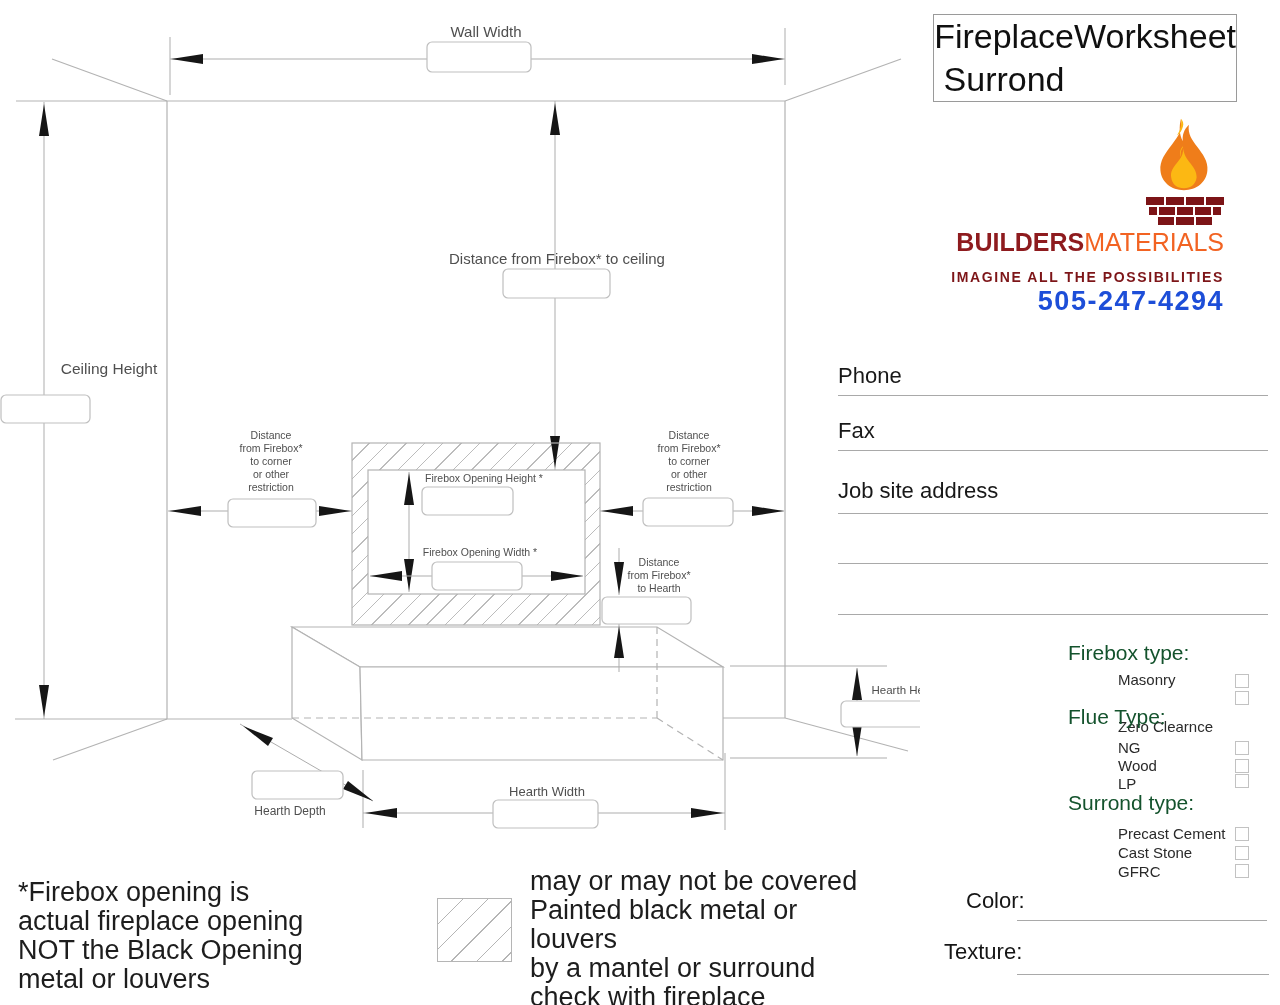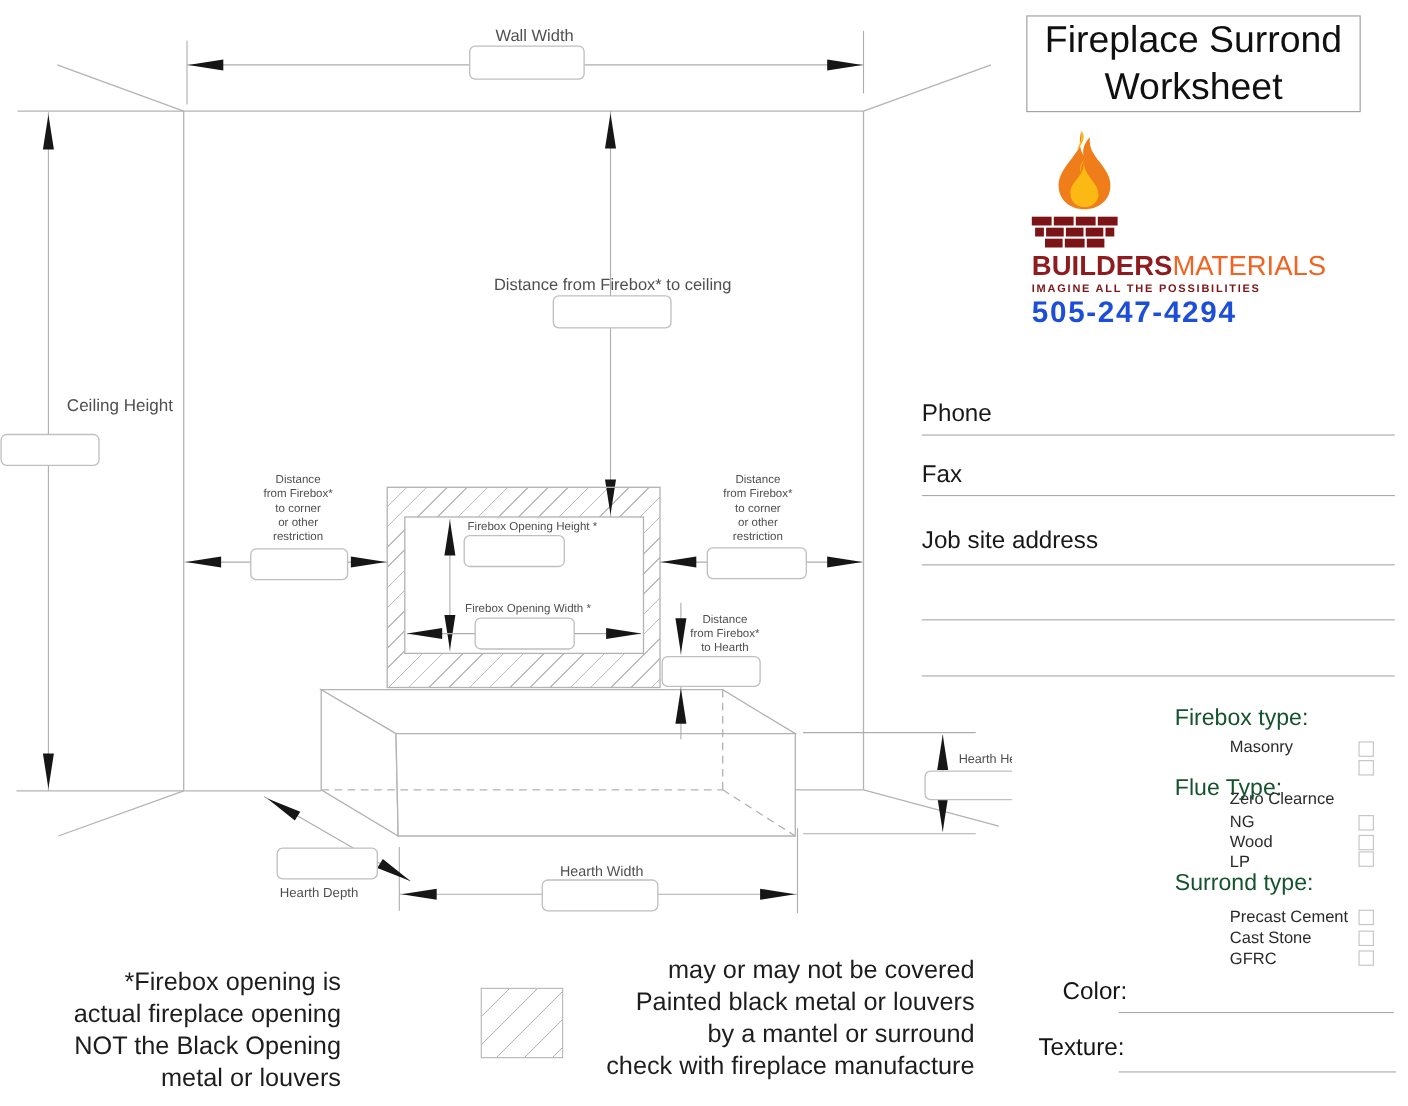--- a/index.html
+++ b/index.html
@@ -17,38 +17,38 @@
   .t15{font-size:15px}.t155{font-size:15.5px}.t10{font-size:10.5px}
   .t115{font-size:11.5px}.t13{font-size:13px}.t12{font-size:12px}
   .struct{stroke:#b3b3b3;stroke-width:1.2;fill:none}
   .dim{stroke:#adadad;stroke-width:1;fill:none}
   .dash{stroke-dasharray:7 5}
   .arrow{fill:#161616;stroke:none}
   .facefill{fill:#ffffff;stroke:#b3b3b3;stroke-width:1.2}
   .inputbox{fill:#ffffff;stroke:#bfbfbf;stroke-width:1.2}
 
   
-  .note{position:absolute;text-align:right;color:#1d1d1d;font-size:23px;line-height:29px;z-index:3}
+  .note{position:absolute;text-align:left;color:#1d1d1d;font-size:27px;line-height:29px;z-index:3}
   .note-firebox{left:18px;top:878px;width:292px}
   .note-metal{left:530px;top:867px;width:356px}
 
   
   .title-box{position:absolute;left:933px;top:14px;width:302px;height:86px;border:1px solid #9a9a9a;
-             display:flex;flex-direction:column;justify-content:center;text-align:center;
+             display:flex;justify-content:center;text-align:center;
              font-size:34px;line-height:43px;color:#101010;z-index:3}
-  .logo{position:absolute;left:938px;top:114px;width:286px;display:flex;flex-direction:column;align-items:flex-start;z-index:3}
+  .logo{position:absolute;left:938px;top:114px;width:286px;display:flex;flex-direction:column;align-items:flex-end;z-index:3}
   .bricks{display:flex;flex-direction:column;align-items:center;margin-top:1px}
   .brick-row{display:flex;margin-top:2px}
   .brick{height:8px;background:#7c1417;margin-right:2px}
   .brick:last-child{margin-right:0}
   .bw18{width:18px}.bw16{width:16px}.bw8{width:8px}
   .brand{margin-top:4px;font-size:25px;font-weight:bold;line-height:26px;white-space:nowrap}
   .brand-bold{color:#8e1b1e}
   .brand-light{color:#f26322;font-weight:normal}
-  .tagline{font-size:10px;font-weight:bold;color:#7d1518;letter-spacing:1.6px;margin-top:2px;white-space:nowrap}
+  .tagline{font-size:14px;font-weight:bold;color:#7d1518;letter-spacing:1.6px;margin-top:14px;white-space:nowrap}
   .phone{font-size:27px;font-weight:bold;color:#1d4ed8;letter-spacing:1.5px;margin-top:1px;white-space:nowrap}
 
   .field{position:absolute;left:838px;width:430px;border-bottom:1px solid #a9a9a9;font-size:22px;color:#181818;z-index:3}
   .f-customer{top:306px;height:32px}
   .f-phone{top:363px;height:32px}
   .f-fax{top:418px;height:32px}
   .f-job{top:478px;height:35px}
   .f-blank1{top:533px;height:30px}
   .f-blank2{top:584px;height:30px}
 

